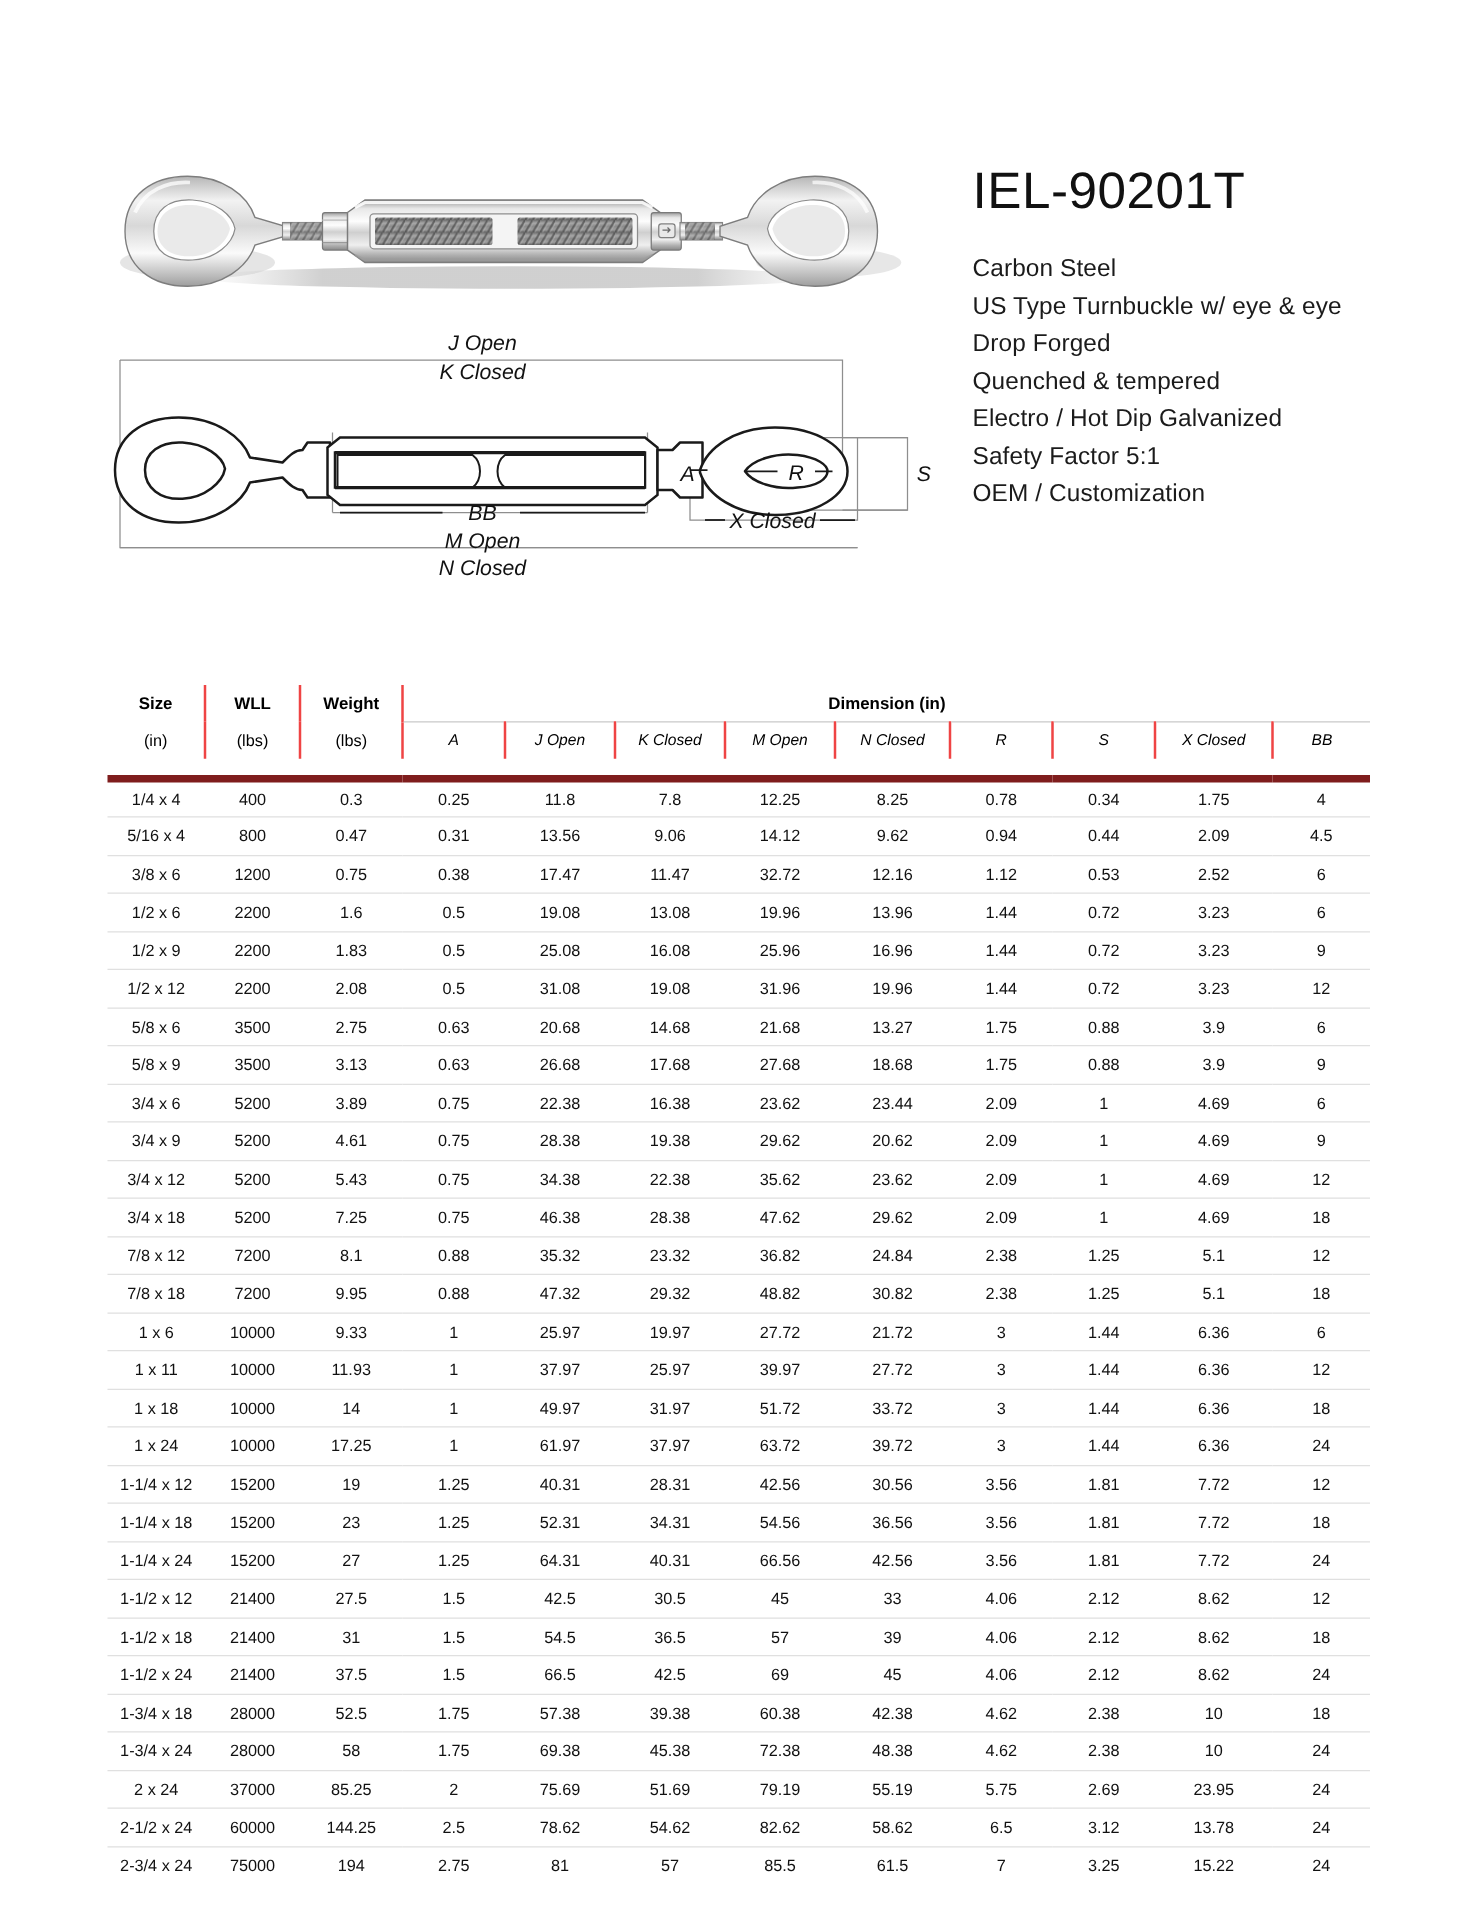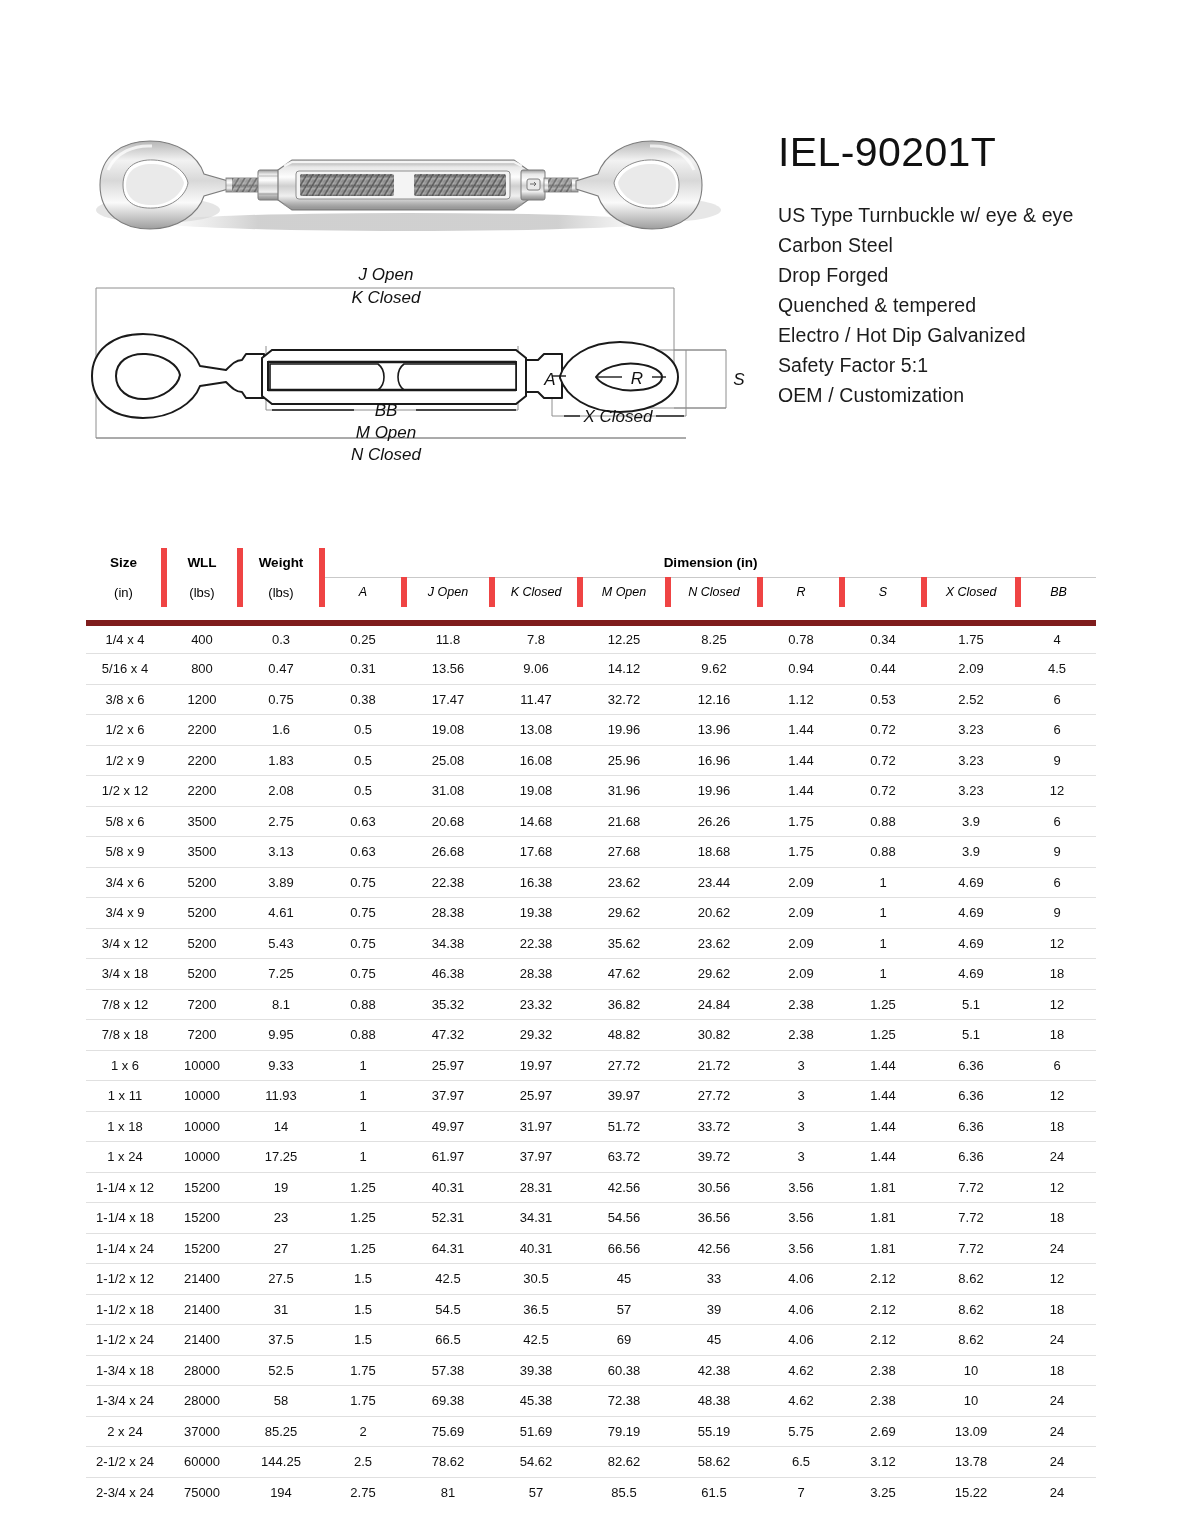--- a/index.html
+++ b/index.html
@@ -83,21 +83,21 @@
   .hdr-bot th {
     font-size: 13px;
     font-weight: normal;
     height: 30px;
     color: #000;
   }
   .hdr-bot th.dim-col {
     font-style: italic;
     font-size: 12.5px;
   }
-  .sep-right { border-right: 6px solid #ef4444; }
+  .sep-right { border-right: 2px solid #ef4444; }
   .dimgroup {
     font-size: 13.5px;
     font-weight: bold;
     border-bottom: 1px solid #c9c9c9;
     border-left: 1px solid #b9b9b9;
   }
   .grp-cell { border-left: 1px solid #b9b9b9; }
   tbody tr {
     border-top: 1px solid #e0e0e0;
   }
@@ -193,22 +193,22 @@
       <path d="M601 59 C601 42 589 33 570 34 C551 35 538 46 536 57 C538 69 551 81 570 82 C589 83 601 76 601 59 Z" fill="#ffffff" stroke="#8a8a8a" stroke-width="1"></path>
       <path d="M598 59 C598 45 587 37 570 38 C553 39 542 48 540 57 C542 67 553 78 570 79 C587 80 598 72 598 59 Z" fill="#e3e3e3" opacity="0.75"></path>
       <path d="M616 44 C608 26 590 19 572 20" stroke="#ffffff" stroke-width="3" fill="none" opacity="0.7"></path>
     </g>
   </svg>
 </div>
 
 <div class="info-panel">
   <h1 class="product-title">IEL-90201T</h1>
   <ul class="spec-list">
+    <li>Carbon Steel</li>
     <li>US Type Turnbuckle w/ eye &amp; eye</li>
-    <li>Carbon Steel</li>
     <li>Drop Forged</li>
     <li>Quenched &amp; tempered</li>
     <li>Electro / Hot Dip Galvanized</li>
     <li>Safety Factor 5:1</li>
     <li>OEM / Customization</li>
   </ul>
 </div>
 
 <div class="line-drawing">
   <svg width="670" height="218" viewBox="0 0 670 218" xmlns="http://www.w3.org/2000/svg">
@@ -408,21 +408,21 @@
           <td>12</td>
         </tr>
         <tr>
           <td>5/8 x 6</td>
           <td>3500</td>
           <td>2.75</td>
           <td>0.63</td>
           <td>20.68</td>
           <td>14.68</td>
           <td>21.68</td>
-          <td>26.26</td>
+          <td>13.27</td>
           <td>1.75</td>
           <td>0.88</td>
           <td>3.9</td>
           <td>6</td>
         </tr>
         <tr>
           <td>5/8 x 9</td>
           <td>3500</td>
           <td>3.13</td>
           <td>0.63</td>
@@ -691,21 +691,21 @@
           <td>2 x 24</td>
           <td>37000</td>
           <td>85.25</td>
           <td>2</td>
           <td>75.69</td>
           <td>51.69</td>
           <td>79.19</td>
           <td>55.19</td>
           <td>5.75</td>
           <td>2.69</td>
-          <td>13.09</td>
+          <td>23.95</td>
           <td>24</td>
         </tr>
         <tr>
           <td>2-1/2 x 24</td>
           <td>60000</td>
           <td>144.25</td>
           <td>2.5</td>
           <td>78.62</td>
           <td>54.62</td>
           <td>82.62</td>

